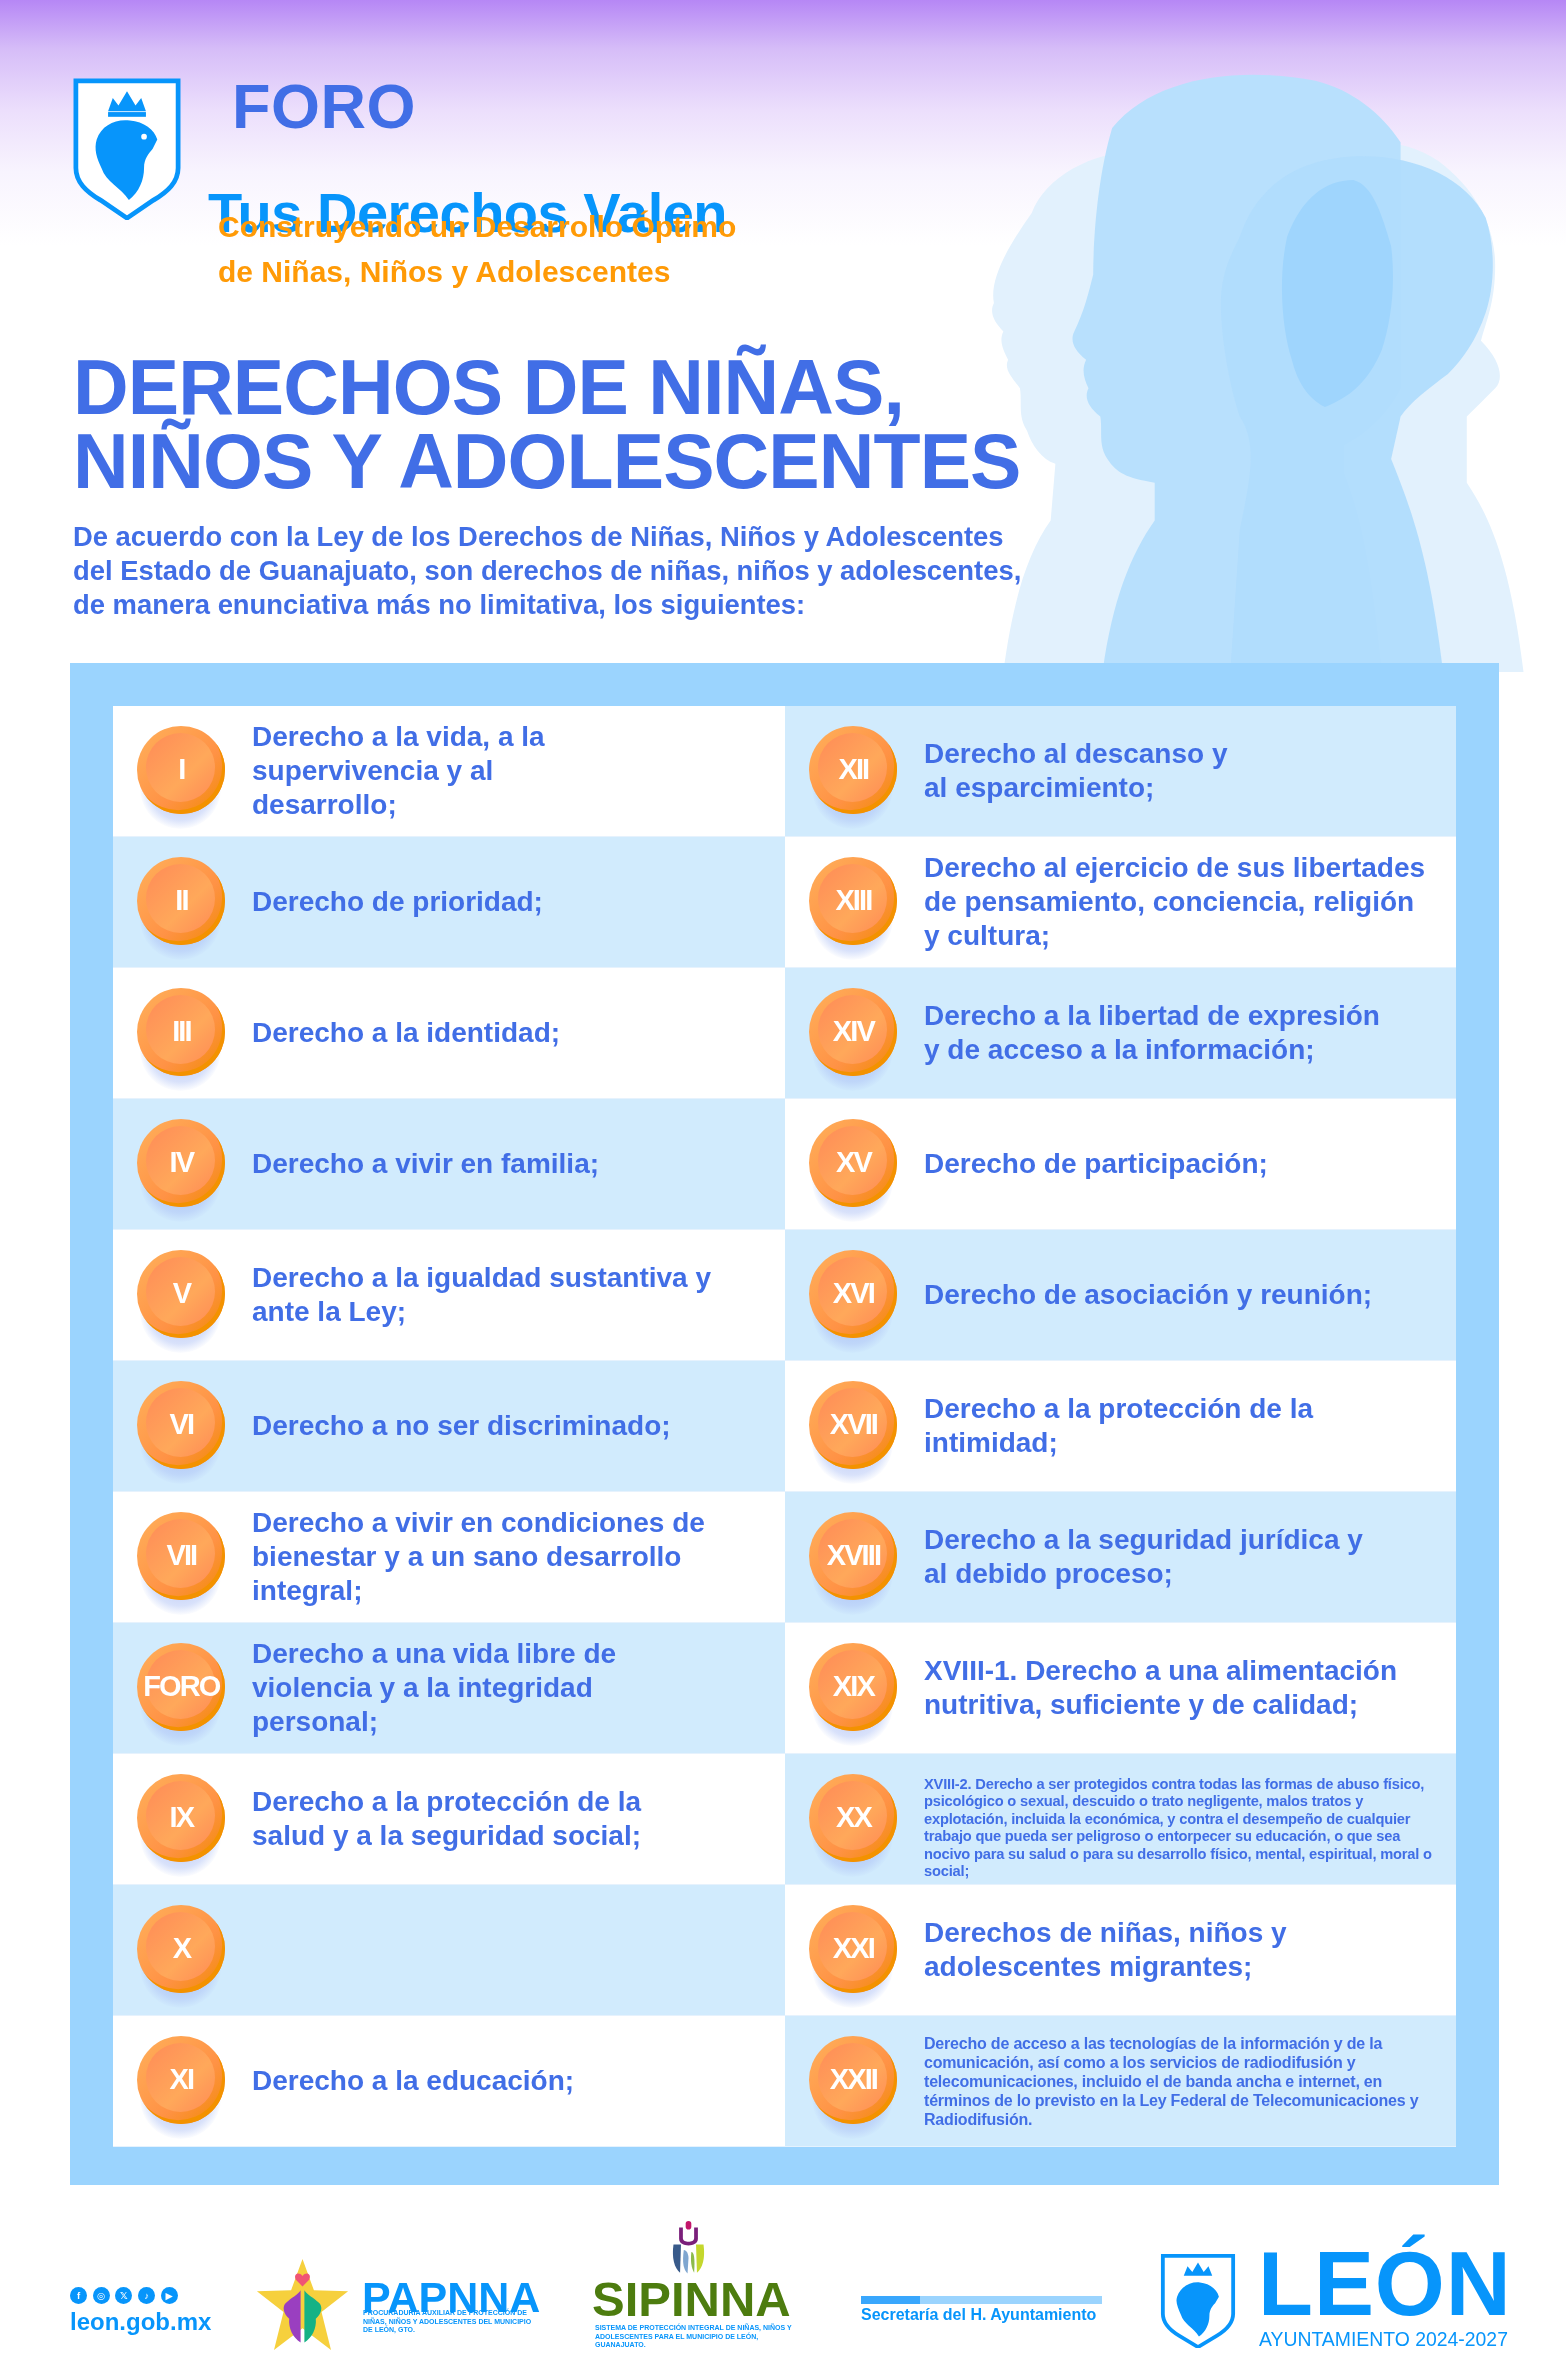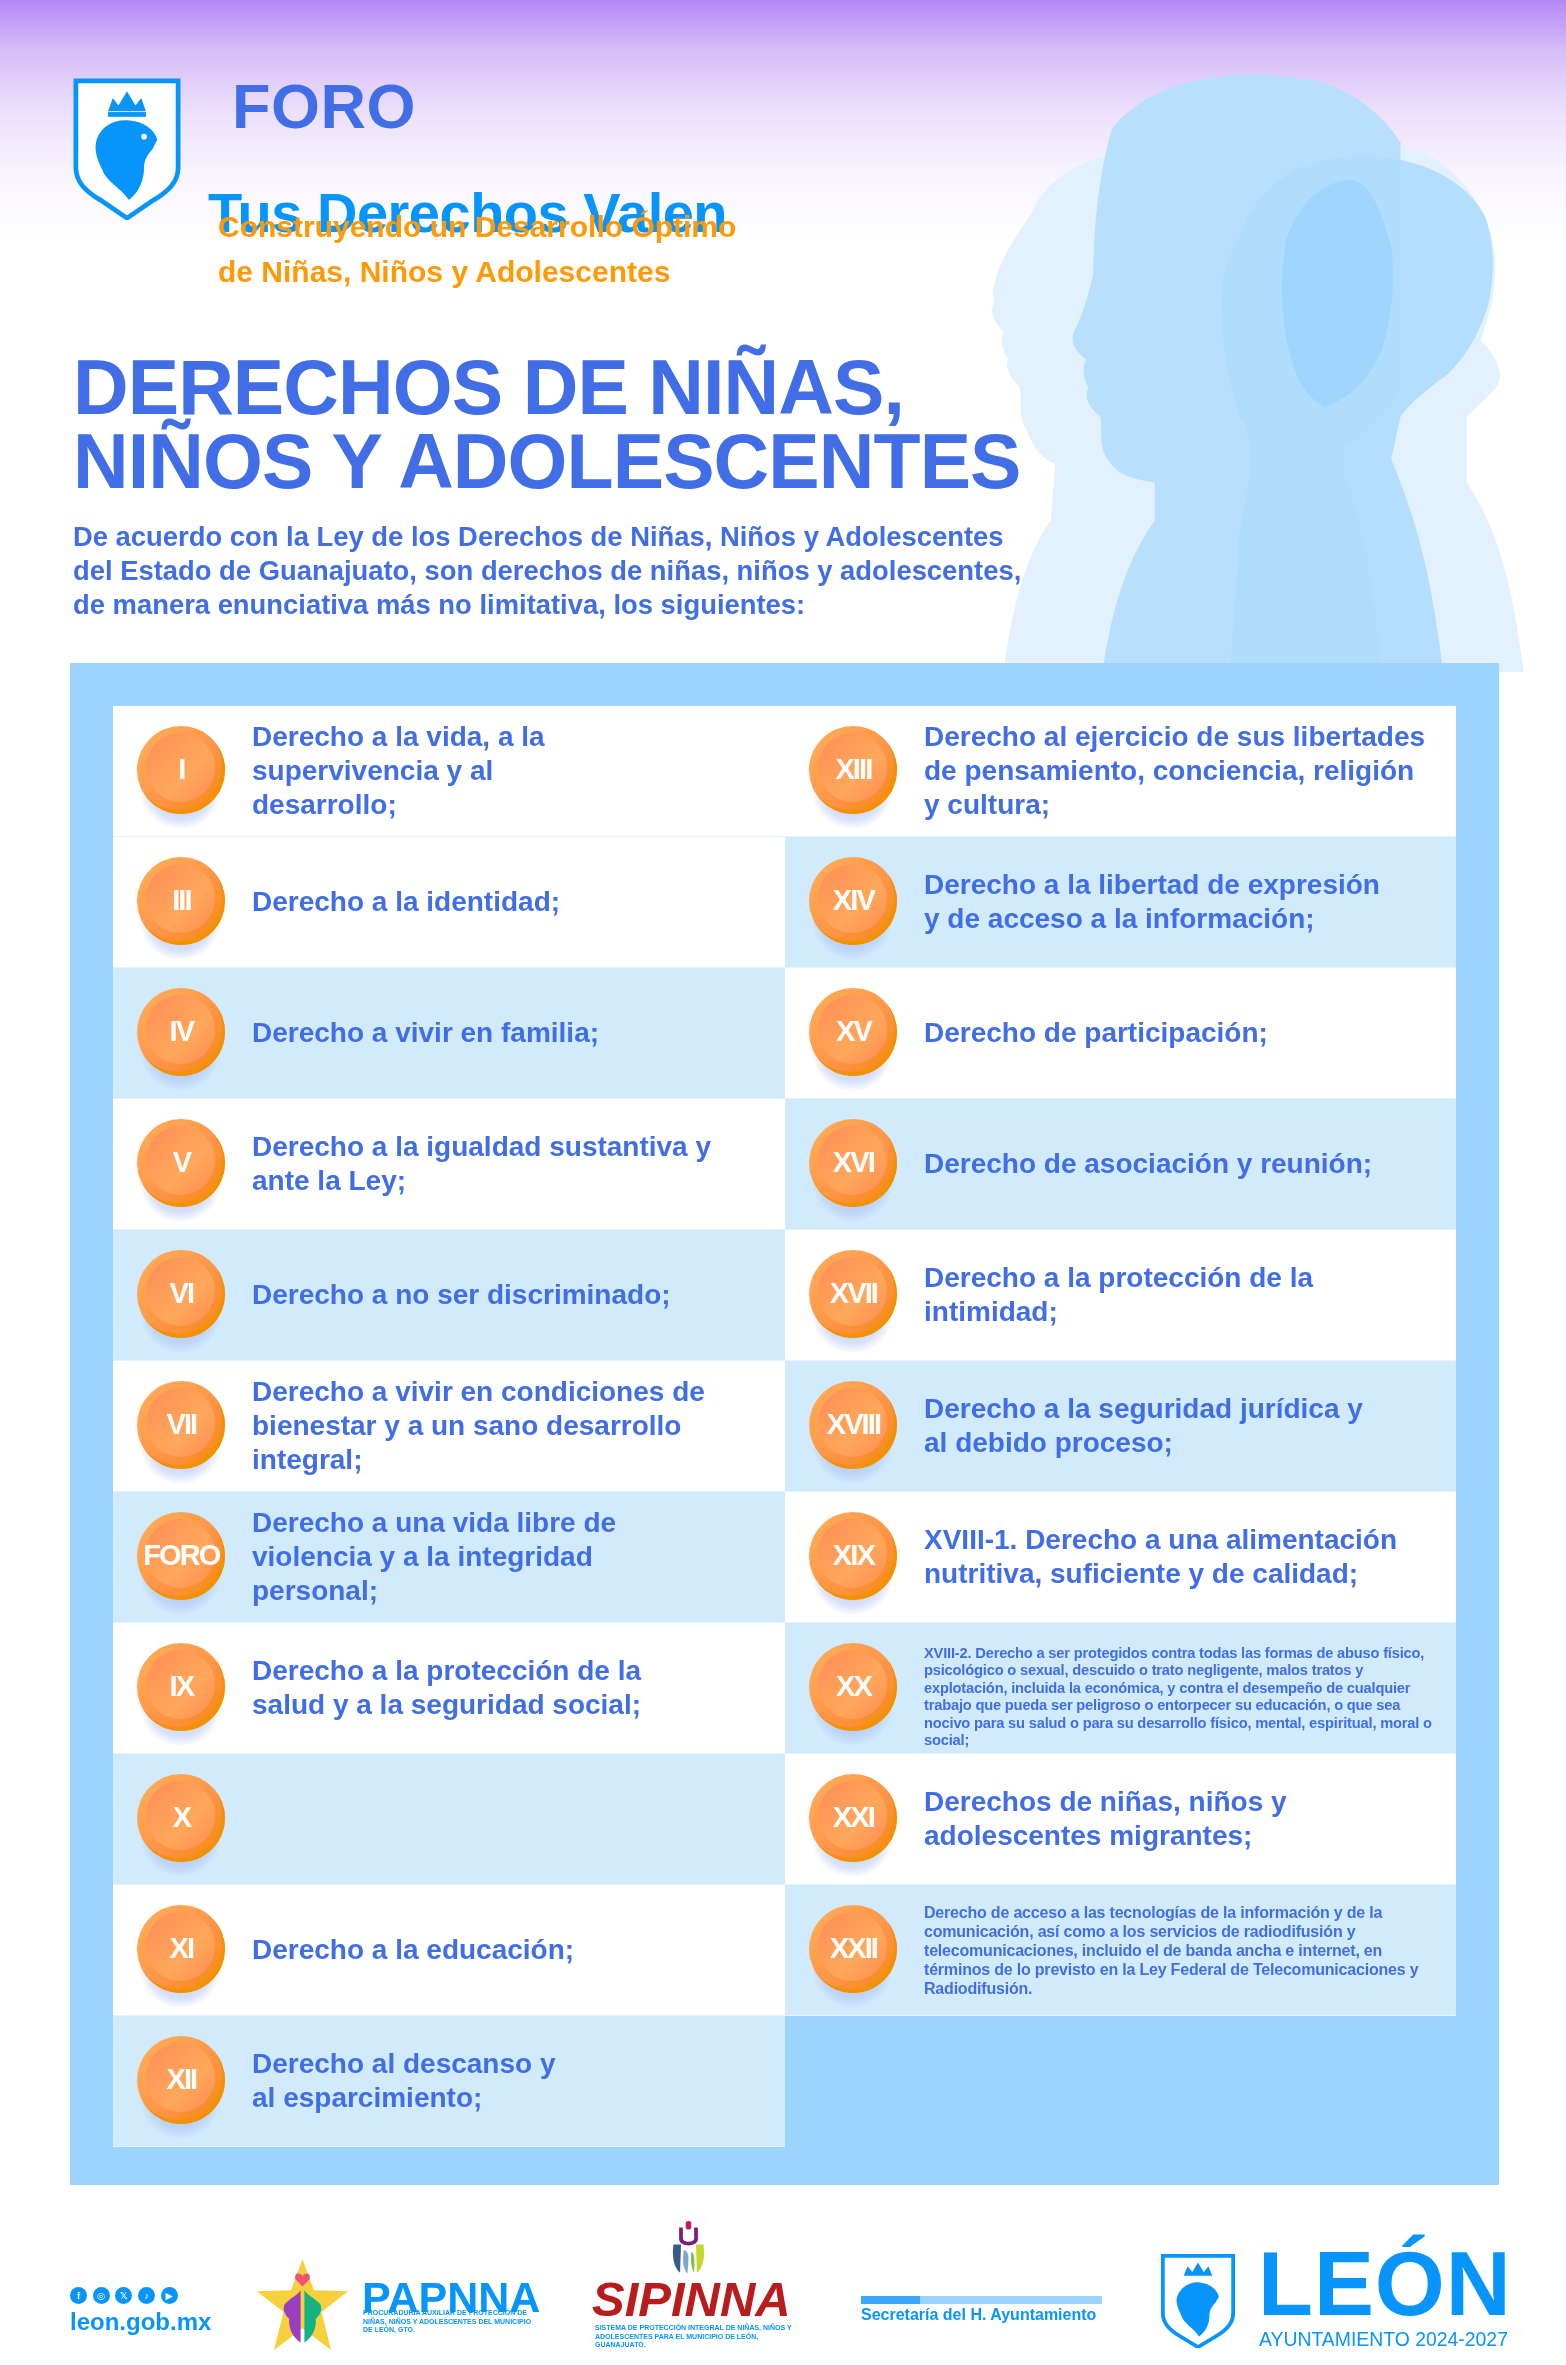--- a/index.html
+++ b/index.html
@@ -88,21 +88,21 @@
     width: 17px; height: 17px; border-radius: 50%; background: #0795fb; color: #fff;
     display: flex; align-items: center; justify-content: center; font-size: 9.5px; font-weight: 700;
   }
   .site { position: absolute; left: 70px; top: 2308px; font-size: 24px; font-weight: 700; color: #0795fb; }
 
   .papnna-star { position: absolute; left: 255px; top: 2257px; width: 95px; height: 95px; }
   .papnna-name { position: absolute; left: 362px; top: 2276px; font-size: 43px; font-weight: 700; color: #0795fb; line-height: 1; }
   .papnna-desc { position: absolute; left: 363px; top: 2309px; font-size: 7px; font-weight: 700; color: #0795fb; line-height: 8.5px; width: 170px; }
 
   .sipinna-mark { position: absolute; left: 665px; top: 2221px; width: 47px; height: 54px; }
-  .sipinna-name { position: absolute; left: 592px; top: 2275px; font-size: 49px; font-weight: 900; color: #b91c1c; line-height: 1; font-style: italic; }
+  .sipinna-name { position: absolute; left: 592px; top: 2275px; font-size: 49px; font-weight: 900; color: #4d7c0f; line-height: 1; }
   .sipinna-desc { position: absolute; left: 595px; top: 2324px; font-size: 7px; font-weight: 700; color: #0795fb; line-height: 8.5px; width: 208px; }
 
   .sec-bar { position: absolute; left: 861px; top: 2296px; width: 241px; height: 7.6px; background: #9bd4fe; }
   .sec-bar::before { content: ""; position: absolute; left: 0; top: 0; width: 59px; height: 7.6px; background: #39a7fd; }
   .sec-label { position: absolute; left: 861px; top: 2306px; font-size: 16px; font-weight: 700; color: #0795fb; }
   .sec-label b { font-weight: 700; }
 
   .leon-shield { position: absolute; left: 1160px; top: 2253px; width: 76px; height: 95px; }
   .leon-name { position: absolute; left: 1258px; top: 2239px; font-size: 90px; font-weight: 700; color: #0795fb; line-height: 1; letter-spacing: 0.9px; }
   .leon-sub { position: absolute; left: 1259px; top: 2328px; font-size: 19.4px; color: #0795fb; letter-spacing: 0px; }
@@ -157,20 +157,29 @@
   <div class="list">
 
     <div class="row white">
         <div class="badge-wrap">
           <div class="badge-shadow"></div>
           <div class="badge">
             <span>I</span>
           </div>
         </div>
         <div class="text" style="width:360px">Derecho a la vida, a la supervivencia y al desarrollo;</div>
+      </div>
+    <div class="row blue">
+        <div class="badge-wrap">
+          <div class="badge-shadow"></div>
+          <div class="badge">
+            <span>II</span>
+          </div>
+        </div>
+        <div class="text">Derecho de prioridad;</div>
       </div>
     <div class="row white">
         <div class="badge-wrap">
           <div class="badge-shadow"></div>
           <div class="badge">
             <span>III</span>
           </div>
         </div>
         <div class="text">Derecho a la identidad;</div>
       </div>

